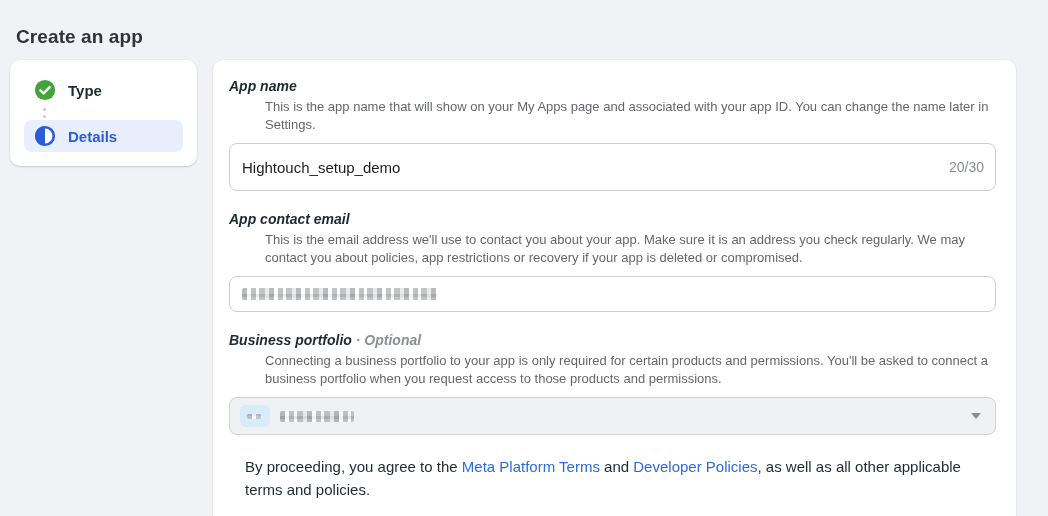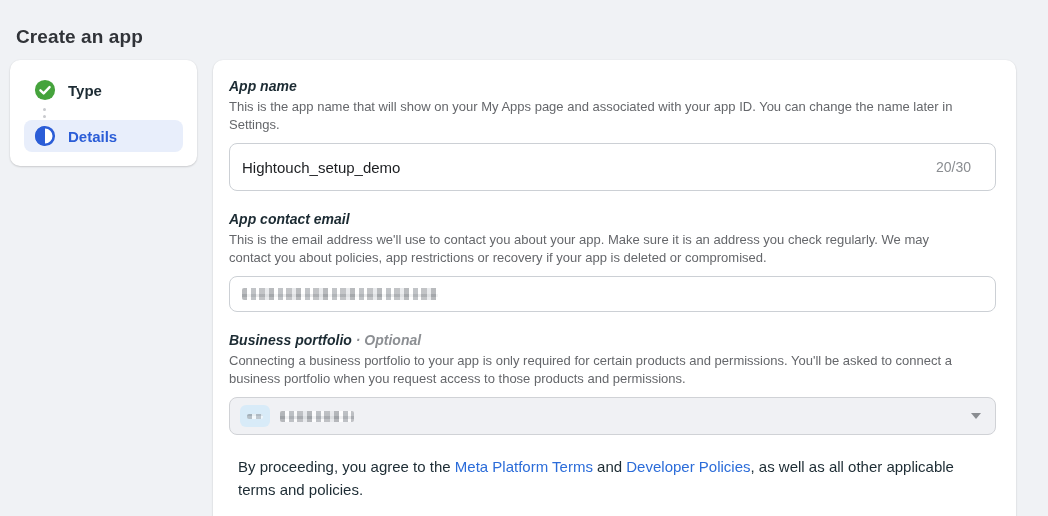--- a/index.html
+++ b/index.html
@@ -38,29 +38,29 @@
 
   
   .main-card {
     width: 803px; background: #fff; border-radius: 10px;
     box-shadow: 0 1px 2px rgba(0,0,0,.15), 0 0 2px rgba(0,0,0,.06);
     padding: 18px 20px 18px 16px;
   }
   .field-label { font-size: 14px; font-weight: bold; color: #1c2b33; margin-bottom: 4px; font-style: italic; }
   .optional-label { color: #8c8f93; font-weight: bold; }
   .field-desc { font-size: 13px; color: #65676b; line-height: 18px;
-    margin-bottom: 9px; max-width: 745px; }
+    margin-bottom: 9px; max-width: 745px; margin-left: 36px; }
   .input-wrap { position: relative; margin-bottom: 20px; }
   .text-input {
     width: 100%; height: 48px; border: 1px solid #ccd0d5; border-radius: 8px;
     padding: 0 58px 0 12px; font-size: 15px; color: #1c1e21;
     font-family: "Liberation Sans", sans-serif; background: #fff; outline: none;
   }
   .char-counter {
-    position: absolute; right: 25px; top: 50%; transform: translateY(-50%);
+    position: absolute; right: 12px; top: 50%; transform: translateY(-50%);
     color: #8a8d91; font-size: 14px;
   }
   .input-like {
     height: 36px; border: 1px solid #ccd0d5; border-radius: 8px;
     display: flex; align-items: center; padding: 0 12px; background: #fff;
     cursor: text;
   }
   .select-like {
     height: 38px; background: #f0f1f4; border: 1px solid #d0d2d6; border-radius: 8px;
     display: flex; align-items: center; gap: 10px; padding: 0 14px 0 10px;
@@ -83,21 +83,21 @@
   }
   .redacted-email { width: 196px; height: 12px; }
   .redacted-portfolio { width: 74px; height: 11px; }
   .redacted-avatar-text { width: 16px; height: 5px; opacity: .8; }
   .chevron-down-icon {
     margin-left: auto; width: 0; height: 0;
     border-left: 5px solid transparent; border-right: 5px solid transparent;
     border-top: 6px solid #8a8d91;
   }
   .terms { font-size: 15px; color: #1c2b33; line-height: 23px;
-    max-width: 752px; margin: 3px 0 25px 9px; }
+    max-width: 752px; margin: 3px 0 25px 16px; }
   .terms a { color: #2b6cd9; text-decoration: none; cursor: pointer; }
 
   .footer { display: flex; align-items: center; }
   .btn {
     height: 36px; border: none; border-radius: 8px; font-size: 15px;
     padding: 0 17px; font-family: "Liberation Sans", sans-serif; cursor: pointer;
   }
   .btn-gray { background: #f0f1f2; color: #2b2d2f; }
   .btn-green { background: #2a6a4d; color: #ffffff; margin-left: 12px; }
   .spacer { flex: 1; }

